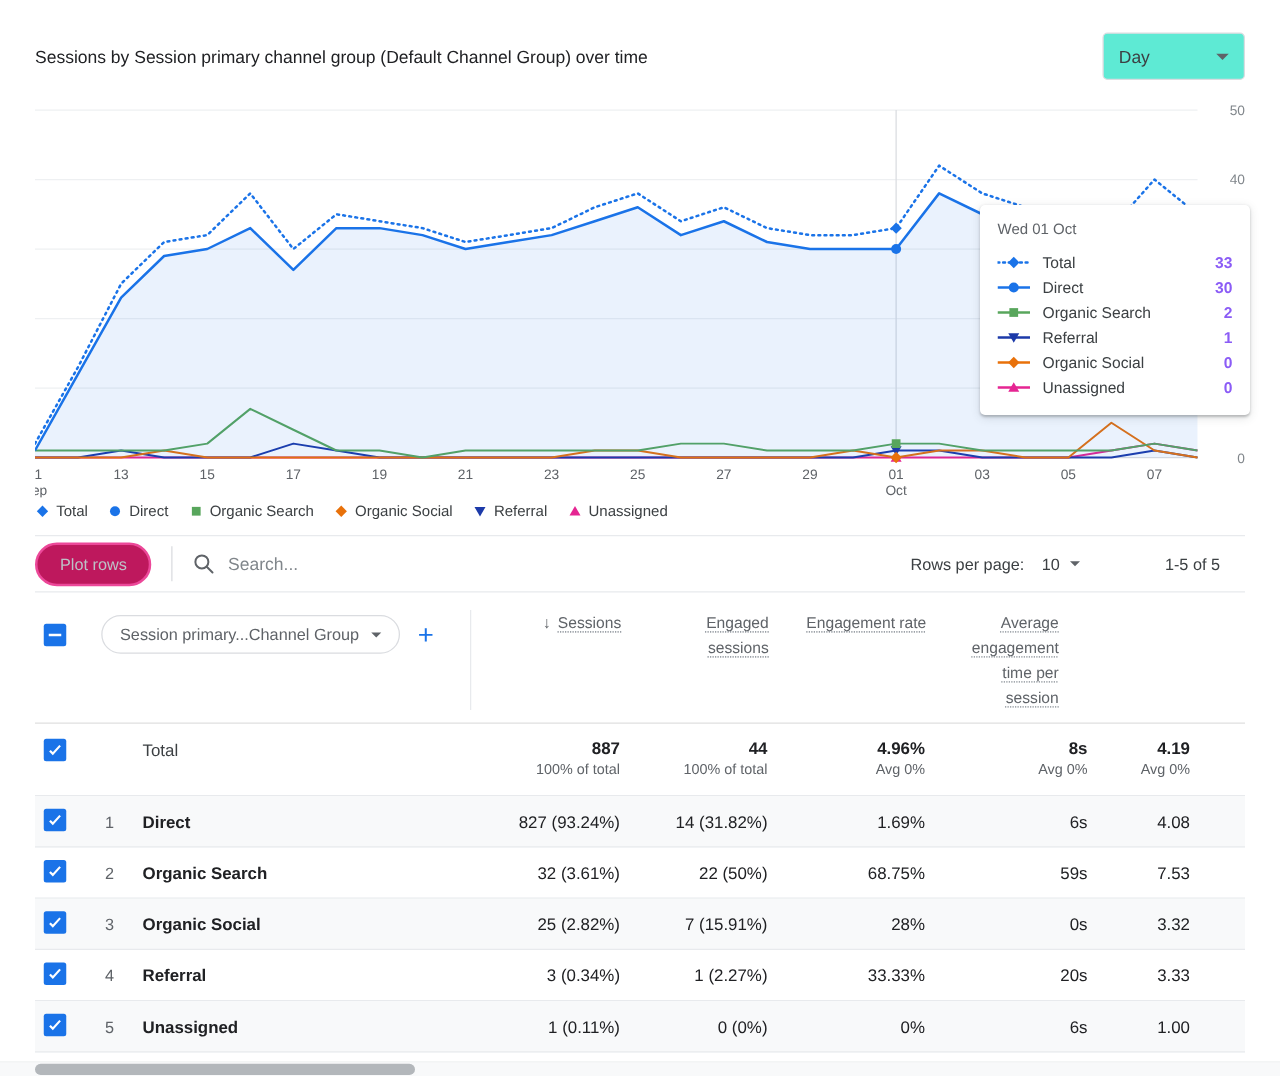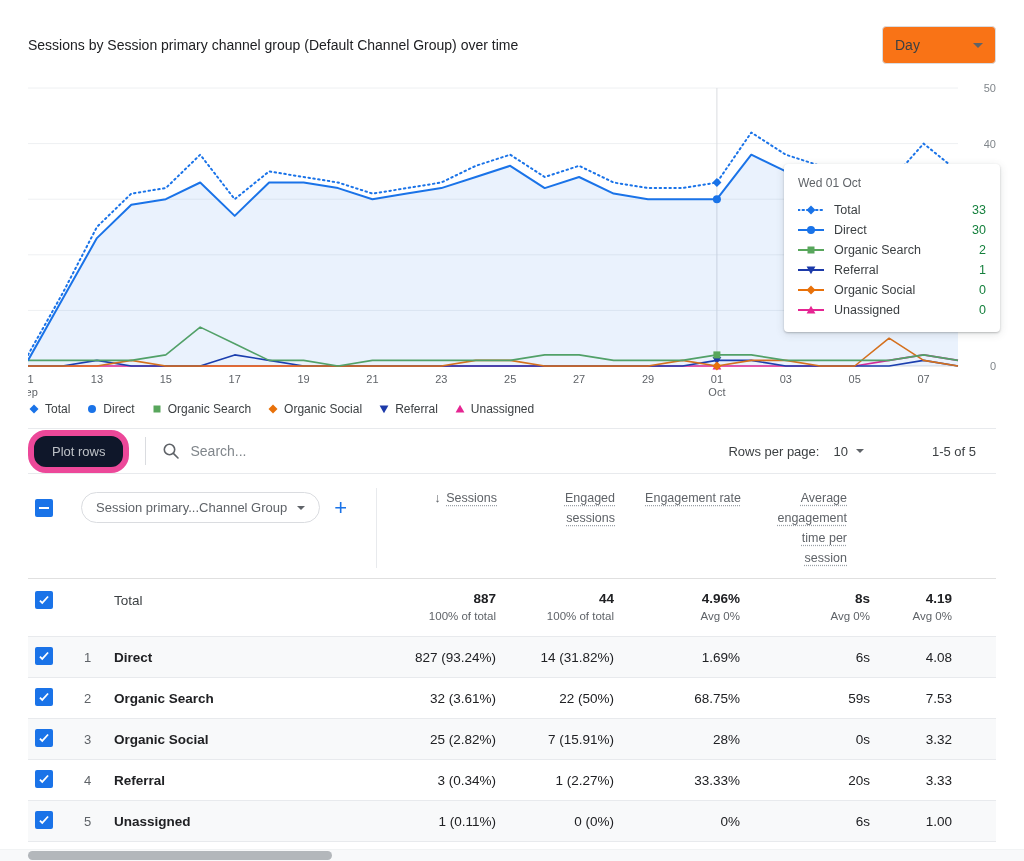--- a/index.html
+++ b/index.html
@@ -11,48 +11,48 @@
     position: relative;
   }
   .page { padding: 16px 28px; }
 
   
   .header-row { display: flex; justify-content: space-between; align-items: center; height: 58px; }
   .chart-title { font-size: 14px; color: #202124; }
   .day-select {
     border: 1px solid #dadce0; border-radius: 4px; height: 38px; width: 114px;
     display: flex; align-items: center; justify-content: space-between;
-    padding: 0 12px; font-size: 14px; color: #3c4043; cursor: pointer; background: #f97316;
+    padding: 0 12px; font-size: 14px; color: #3c4043; cursor: pointer; background: #5eead4;
   }
   .caret { width: 0; height: 0; border-left: 5px solid transparent; border-right: 5px solid transparent; border-top: 5px solid #5f6368; display: inline-block; }
   .caret.small { border-left-width: 4px; border-right-width: 4px; border-top-width: 4px; }
 
   
   .chart-wrap { position: relative; height: 324px; }
   svg text { font-family: "Liberation Sans", sans-serif; }
   .tooltip {
     position: absolute; left: 756px; top: 90px; width: 216px;
     background: #fff; border-radius: 4px;
     box-shadow: 0 1px 2px rgba(60,64,67,.3), 0 2px 8px rgba(60,64,67,.15);
     padding: 12px 14px; z-index: 5;
   }
   .tooltip-title { font-size: 12px; color: #5f6368; margin-bottom: 10px; }
   .tt-row { display: flex; align-items: center; font-size: 12.5px; color: #3c4043; height: 20px; }
   .tt-icon { width: 26px; margin-right: 10px; display: inline-flex; align-items: center; }
   .tt-label { flex: 1; }
-  .tt-value { font-weight: normal; color: #15803d; }
+  .tt-value { font-weight: bold; color: #8b5cf6; }
 
   
   .legend-row { display: flex; gap: 16px; align-items: center; padding: 4px 0 12px; font-size: 12px; color: #3c4043; }
   .legend-item { display: flex; align-items: center; gap: 5px; cursor: pointer; }
 
   
   .toolbar { border-top: 1px solid #e8eaed; display: flex; align-items: center; height: 45px; }
   .plot-rows-btn {
-    background: #0f172a; border: 6px solid #ec4899; color: #bdc1c6;
+    background: #be185d; border: 2px solid #ec4899; color: #bdc1c6;
     border-radius: 18px; padding: 8px 18px; font-size: 13px; font-family: inherit; cursor: default;
   }
   .vdivider { width: 1px; height: 28px; background: #dadce0; margin: 0 16px; }
   .search-box { display: flex; align-items: center; gap: 10px; flex: 1; }
   .search-box input { border: none; outline: none; font-size: 14px; color: #3c4043; width: 320px; font-family: inherit; background: transparent; }
   .search-box input::placeholder { color: #80868b; }
   .rows-controls { display: flex; align-items: center; font-size: 13px; color: #3c4043; padding-right: 20px; text-align: right; }
   .rpp-value { display: inline-flex; align-items: center; gap: 8px; margin-left: 14px; cursor: pointer; }
   .range { margin-left: 68px; }
 

